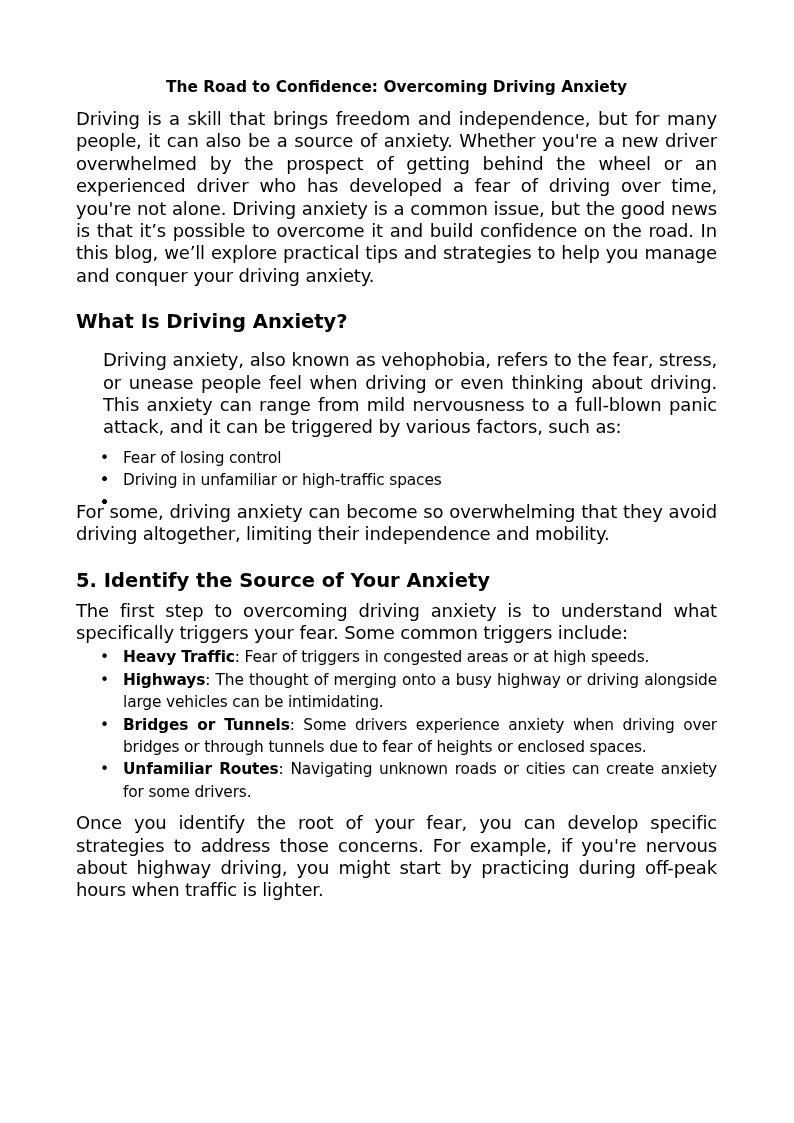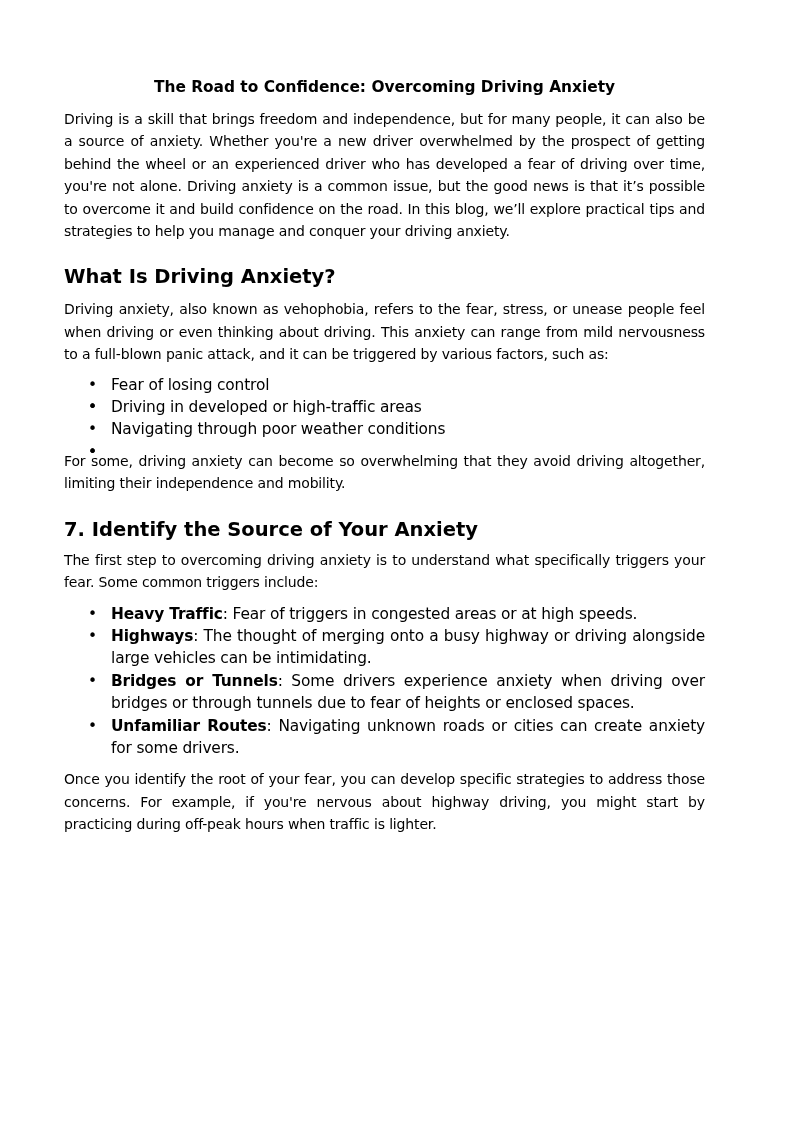--- a/index.html
+++ b/index.html
@@ -10,34 +10,34 @@
     body {
       width: 794px;
       height: 1123px;
       position: relative;
       overflow: hidden;
       color: #000000;
       font-family: "DejaVu Sans", sans-serif;
     }
     .page {
       position: absolute;
-      left: 64px;
+      left: 76px;
       top: 74px;
       width: 641px;
     }
     .doc-title {
       font-family: "DejaVu Sans", sans-serif;
       font-weight: bold;
       font-size: 15.4px;
       text-align: center;
       margin: 0 0 8px 0;
       line-height: 26px;
     }
     p {
-      font-size: 14px;
+      font-size: 18px;
       line-height: 22.4px;
       text-align: justify;
       margin: 0;
       letter-spacing: -0.15px;
     }
     h2 {
       font-size: 19.5px;
       font-weight: bold;
       margin: 0;
       line-height: 26px;
@@ -63,36 +63,36 @@
     .bold { font-weight: bold; }
   </style>
 </head>
 <body>
 
 <div class="page">
   <div class="doc-title">The Road to Confidence: Overcoming Driving Anxiety</div>
 
   <p style="margin-bottom:22px;">Driving is a skill that brings freedom and independence, but for many people, it can also be a source of anxiety. Whether you're a new driver overwhelmed by the prospect of getting behind the wheel or an experienced driver who has developed a fear of driving over time, you're not alone. Driving anxiety is a common issue, but the good news is that it’s possible to overcome it and build confidence on the road. In this blog, we’ll explore practical tips and strategies to help you manage and conquer your driving anxiety.</p>
 
-  <h2 style="margin-bottom:8px;">What Is Driving Anxiety?</h2>
-  <p style="margin-bottom:8px;">Driving anxiety, also known as vehophobia, refers to the fear, stress, or unease people feel when driving or even thinking about driving. This anxiety can range from mild nervousness to a full-blown panic attack, and it can be triggered by various factors, such as:</p>
+  <h2 style="margin-bottom:14px;">What Is Driving Anxiety?</h2>
+  <p style="margin-bottom:8px;margin-left:27px;">Driving anxiety, also known as vehophobia, refers to the fear, stress, or unease people feel when driving or even thinking about driving. This anxiety can range from mild nervousness to a full-blown panic attack, and it can be triggered by various factors, such as:</p>
 
   <ul style="margin-bottom:9px;">
     <li><span class="bullet">•</span><span>Fear of losing control</span></li>
     <li><span class="bullet">•</span></li>
-    <li><span class="bullet">•</span><span>Driving in developed or high-traffic areas</span></li>
-    <li><span class="bullet">•</span><span>Navigating through poor weather conditions</span></li>
+    <li><span class="bullet">•</span><span>Driving in unfamiliar or high-traffic spaces</span></li>
+    <li><span class="bullet">•</span></li>
     <li><span class="bullet">•</span></li>
     <li><span class="bullet">•</span></li>
   </ul>
 
   <p style="margin-bottom:22px;">For some, driving anxiety can become so overwhelming that they avoid driving altogether, limiting their independence and mobility.</p>
 
-  <h2 style="margin-bottom:6px;">7. Identify the Source of Your Anxiety</h2>
-  <p style="margin-bottom:9px;">The first step to overcoming driving anxiety is to understand what specifically triggers your fear. Some common triggers include:</p>
+  <h2 style="margin-bottom:6px;">5. Identify the Source of Your Anxiety</h2>
+  <p style="margin-bottom:2px;">The first step to overcoming driving anxiety is to understand what specifically triggers your fear. Some common triggers include:</p>
 
   <ul style="margin-bottom:9px;">
     <li><span class="bullet">•</span><span class="bold">Heavy Traffic</span><span>: Fear of triggers in congested areas or at high speeds.</span></li>
     <li><span class="bullet">•</span><span class="bold">Highways</span><span>: The thought of merging onto a busy highway or driving alongside large vehicles can be intimidating.</span></li>
     <li><span class="bullet">•</span><span class="bold">Bridges or Tunnels</span><span>: Some drivers experience anxiety when driving over bridges or through tunnels due to fear of heights or enclosed spaces.</span></li>
     <li><span class="bullet">•</span><span class="bold">Unfamiliar Routes</span><span>: Navigating unknown roads or cities can create anxiety for some drivers.</span></li>
   </ul>
 
   <p>Once you identify the root of your fear, you can develop specific strategies to address those concerns. For example, if you're nervous about highway driving, you might start by practicing during off-peak hours when traffic is lighter.</p>
 </div>

